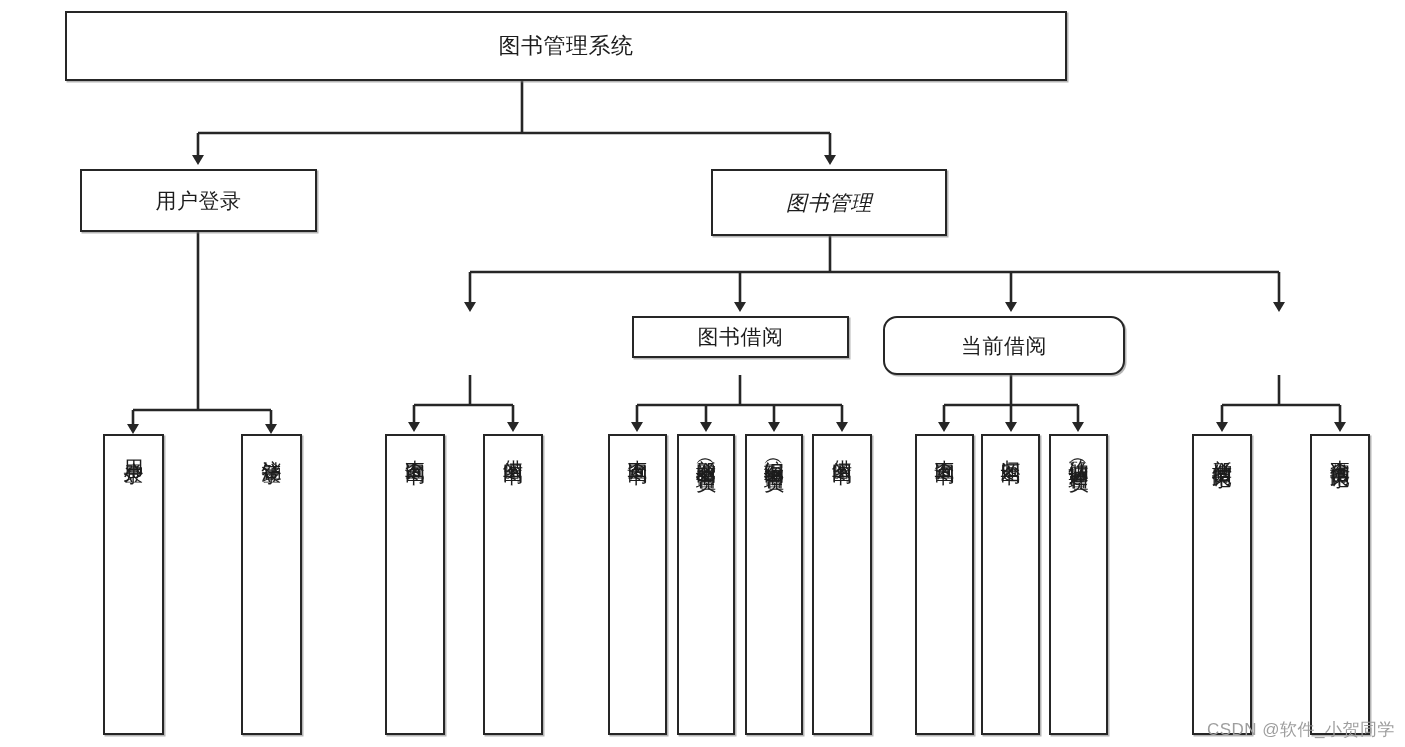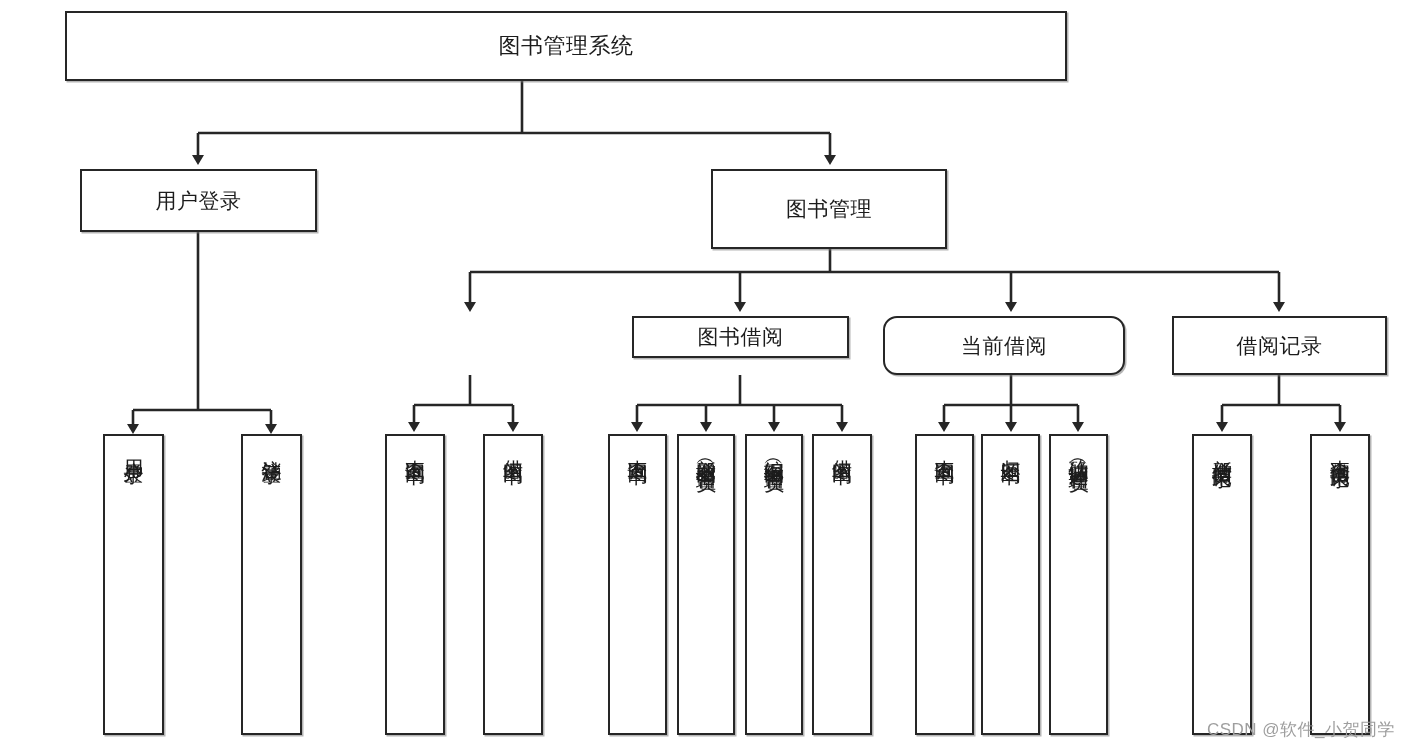--- a/index.html
+++ b/index.html
@@ -129,32 +129,29 @@
     </g>
   </svg>
 
   <div class="node root" style="left:21px; top:11px; width:1002px; height:70px;margin-left:44px;">
     <span class="label">图书管理系统</span>
   </div>
 
   <div class="node" style="left:80px; top:169px; width:237px; height:63px;">
     <span class="label">用户登录</span>
   </div>
-  <div class="node" style="left:711px; top:169px; width:236px; height:80px;">
+  <div class="node" style="left:711px; top:169px; width:236px; height:67px;font-style:italic;">
     <span class="label">图书管理</span>
   </div>
 
   <div class="node" style="left:632px; top:316px; width:217px; height:42px;">
     <span class="label">图书借阅</span>
   </div>
   <div class="node" style="left:883px; top:316px; width:242px; height:59px;border-radius:14px;">
     <span class="label">当前借阅</span>
-  </div>
-  <div class="node" style="left:1172px; top:316px; width:215px; height:59px;">
-    <span class="label">借阅记录</span>
   </div>
 
   <div class="node leaf" style="left:103px; top:434px; width:61px; height:301px;">
     <span class="label">用户登录</span>
   </div>
   <div class="node leaf" style="left:241px; top:434px; width:61px; height:301px;">
     <span class="label">注销登录</span>
   </div>
 
   <div class="node leaf" style="left:385px; top:434px; width:60px; height:301px;">

